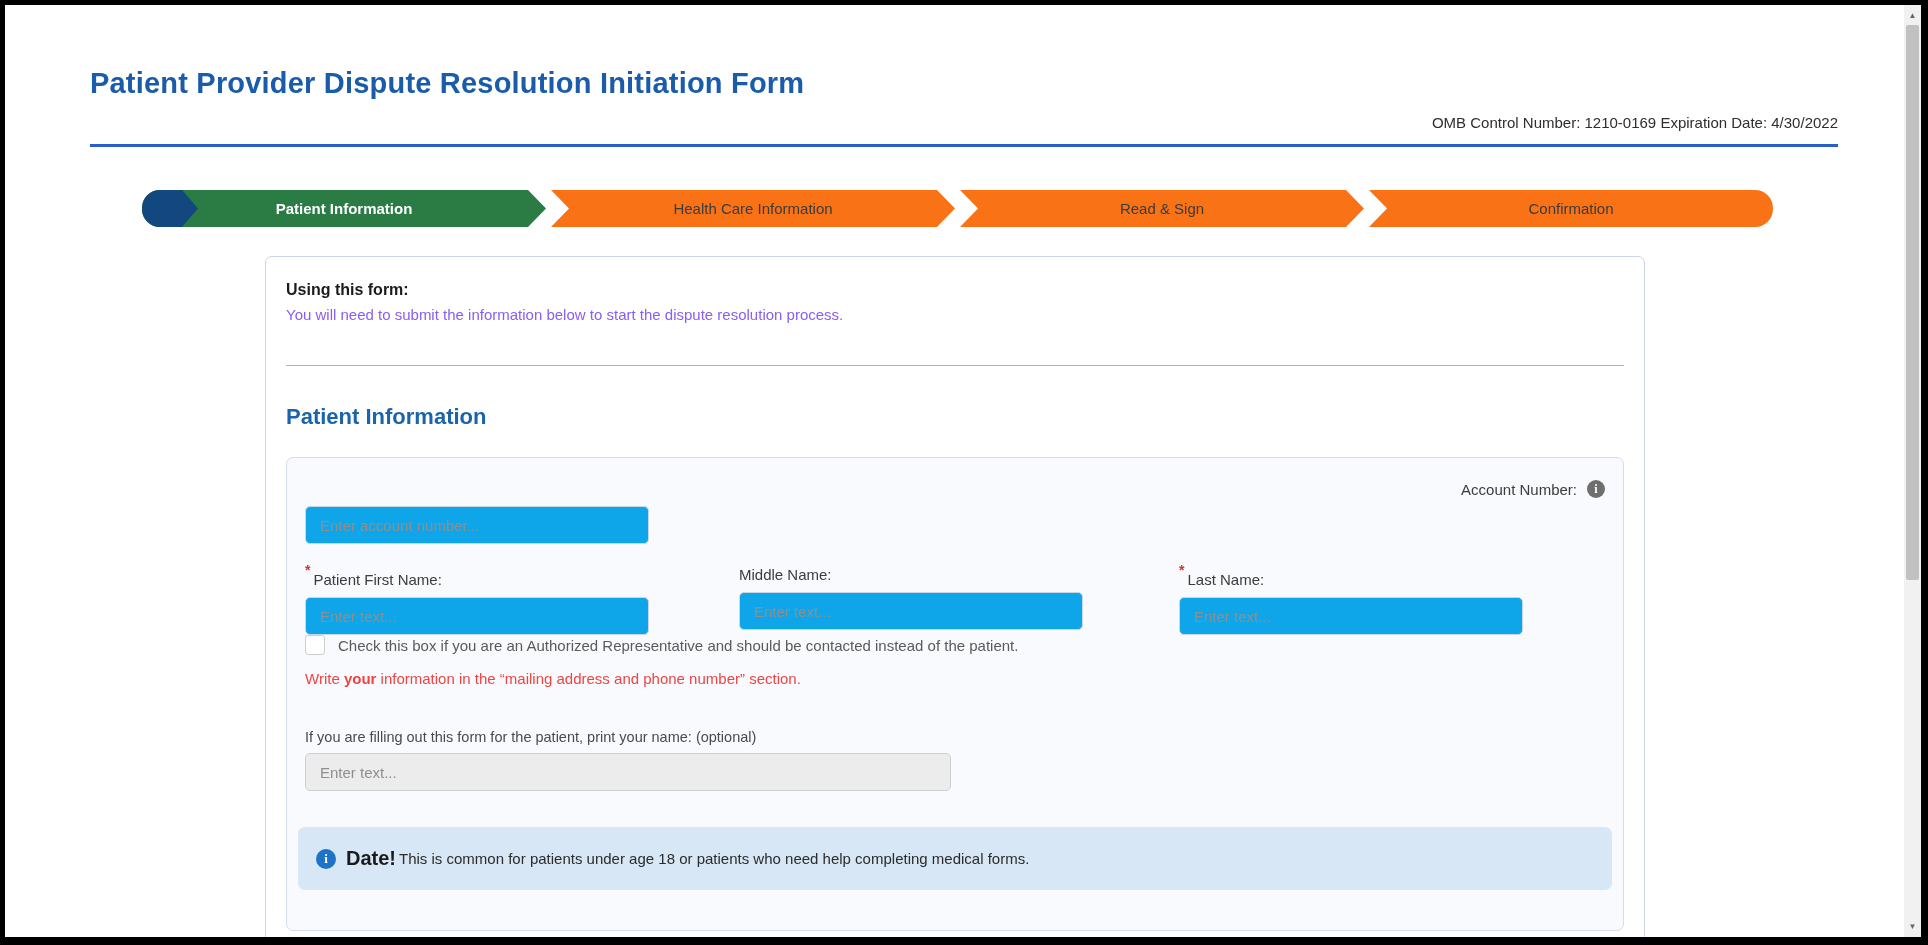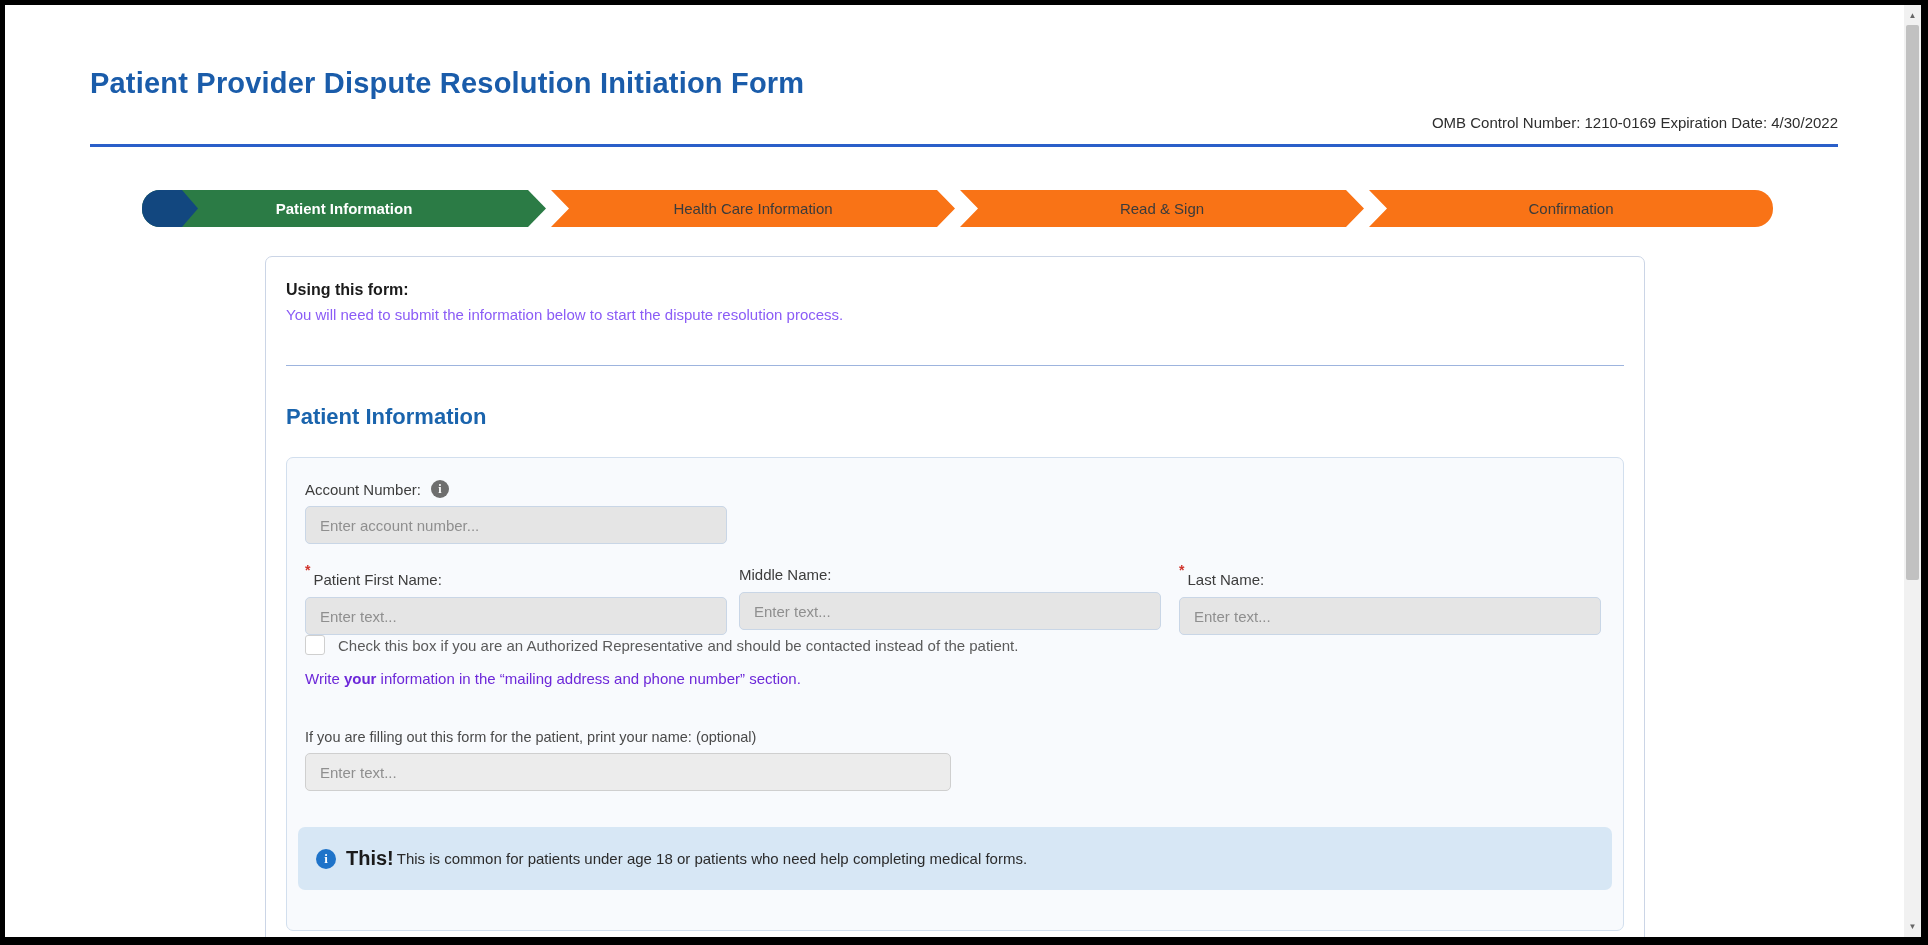--- a/index.html
+++ b/index.html
@@ -112,21 +112,21 @@
   }
   
   .panel {
     margin-top: 27px;
     background: #f8fafd;
     border: 1px solid #d2dfee;
     border-radius: 7px;
     padding: 22px 18px 40px 18px;
   }
   .field-label { font-size: 15px; color: #3c3c3c; }
-  .label-row { display: flex; align-items: center; }
+  .label-row { display: flex; align-items: center; justify-content: flex-end; }
   .req {
     color: #d0342c;
     font-weight: bold;
     font-size: 14px;
     vertical-align: super;
     margin-right: 3px;
     position: relative; top: -4px;
     display: inline-block;
   }
   .info-icon {
@@ -137,25 +137,25 @@
     margin-left: 10px;
     border-radius: 50%;
     background: #6e6e6e;
     color: #fff;
     font-size: 12px;
     font-weight: bold;
     font-family: "Liberation Serif", serif;
   }
   .text-input {
     margin-top: 8px;
-    width: 422px;
+    width: 344px;
     height: 38px;
     border: 1px solid #c9d6e6;
     border-radius: 5px;
-    background: #e5e5e5;
+    background: #0ea5e9;
     padding: 0 14px;
     font-size: 15px;
     font-family: "Liberation Sans", sans-serif;
     color: #333;
     outline: none;
   }
   .text-input::placeholder { color: #8f8f8f; opacity: 1; }
   .text-input.disabled {
     background: #ececec;
     border-color: #cfcfcf;
@@ -167,21 +167,21 @@
   .name-col.last { margin-left: 16px; }
   .checkbox-row { display: flex; align-items: center; }
   .checkbox {
     width: 20px; height: 20px;
     border: 1px solid #cfcfcf;
     border-radius: 3px;
     background: #fff;
     flex: 0 0 auto;
   }
   .checkbox-label { margin-left: 13px; font-size: 15px; color: #5a5a5a; }
-  .rep-note { margin-top: 15px; font-size: 15px; color: #6d28d9; }
+  .rep-note { margin-top: 15px; font-size: 15px; color: #ef4444; }
   .rep-note .bold { font-weight: bold; }
   .filler-label { margin-top: 42px; font-size: 14.5px; color: #4a4a4a; }
   
   .note-box {
     margin-top: 36px;
     margin-left: -7px;
     width: calc(100% + 14px);
     background: #d7e7f5;
     border-radius: 7px;
     padding: 20px 18px;
@@ -294,21 +294,21 @@
       </div>
       <div class="rep-note">
         <span>Write </span><span class="bold">your</span><span> information in the “mailing address and phone number” section.</span>
       </div>
 
       <div class="filler-label">If you are filling out this form for the patient, print your name: (optional)</div>
       <input class="text-input disabled" type="text" disabled="" placeholder="Enter text..." style="">
 
       <div class="note-box">
         <span class="note-icon">i</span>
-        <span class="note-title">This!</span>
+        <span class="note-title">Date!</span>
         <span class="note-text">This is common for patients under age 18 or patients who need help completing medical forms.</span>
       </div>
 
     </div>
   </div>
 </div>
 
 <div class="scrollbar">
   <div class="scroll-arrow up">▲</div>
   <div class="scroll-thumb"></div>

